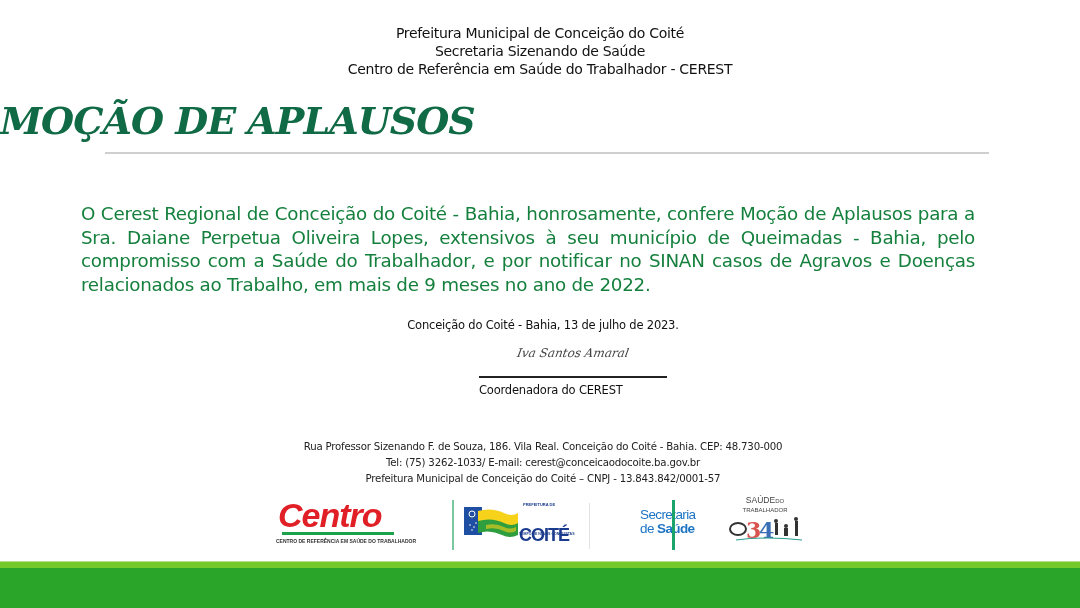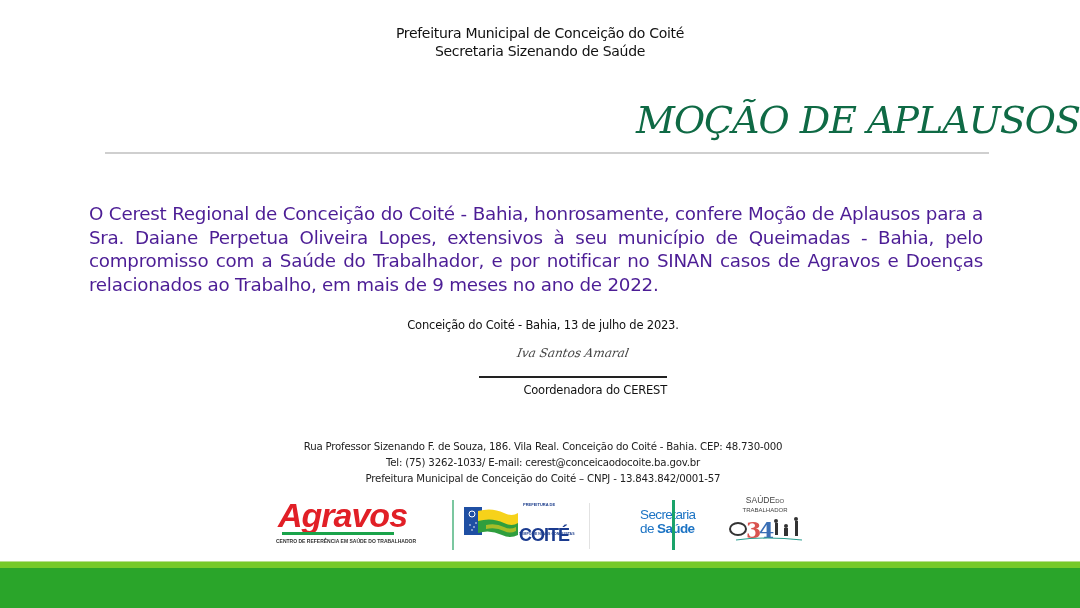--- a/index.html
+++ b/index.html
@@ -8,42 +8,42 @@
     background: #ffffff; font-family: "Liberation Sans", "DejaVu Sans", sans-serif; color: #111;
   }
   .abs { position: absolute; }
   .header {
     left: 0; width: 1080px; top: 24px; text-align: center;
     font-family: "DejaVu Sans", sans-serif; font-size: 14px; line-height: 18px; color: #111;
     letter-spacing: -0.3px;
   }
   .header div { white-space: nowrap; }
   .title {
-    left: 0; width: 1080px; top: 98px; text-align: right;
-    font-family: "DejaVu Serif", "Liberation Serif", serif; font-style: italic; font-weight: normal;
+    left: 0; width: 1080px; top: 98px; text-align: left;
+    font-family: "DejaVu Serif", "Liberation Serif", serif; font-style: italic; font-weight: bold;
     font-size: 38px; color: #0f6a45; letter-spacing: -1px;
   }
   .divider { left: 105px; width: 884px; top: 152px; height: 2px; background: #cfcfcf; }
   .body-text {
-    left: 89px; width: 894px; top: 202px;
+    left: 81px; width: 894px; top: 202px;
     font-family: "DejaVu Sans", sans-serif; font-size: 18.3px; line-height: 23.5px;
-    text-align: justify; color: #4c1d95; letter-spacing: -0.25px;
+    text-align: justify; color: #15803d; letter-spacing: -0.25px;
   }
   .date {
     left: 0; width: 1086px; top: 318px; text-align: center;
     font-family: "DejaVu Sans", sans-serif; font-size: 11.5px; color: #111; letter-spacing: -0.2px;
   }
   .signature {
     left: 479px; width: 188px; top: 346px; text-align: center;
     font-family: "DejaVu Serif", serif; font-style: italic; font-size: 12px; color: #444;
     transform: skewX(-10deg);
   }
   .sig-line { left: 479px; width: 188px; top: 376px; height: 1.5px; background: #222; }
   .sig-role {
-    left: 479px; width: 188px; top: 383px; text-align: right;
+    left: 479px; width: 188px; top: 383px; text-align: left;
     font-family: "DejaVu Sans", sans-serif; font-size: 11.5px; color: #111; letter-spacing: -0.2px;
   }
   .footer {
     left: 0; width: 1086px; top: 439px; text-align: center;
     font-family: "DejaVu Sans", sans-serif; font-size: 10.2px; line-height: 16px; color: #222;
     letter-spacing: -0.2px;
   }
   .footer div { white-space: nowrap; }
 
   
@@ -78,20 +78,21 @@
 
   .band-light { left: 0; top: 561px; width: 1080px; height: 7px; background: #76c92a; border-top: 1px solid #b8de8f; }
   .band-dark { left: 0; top: 568px; width: 1080px; height: 40px; background: #2aa52a; }
 </style>
 </head>
 <body>
 
 <div class="abs header">
   <div>Prefeitura Municipal de Conceição do Coité</div>
   <div>Secretaria Sizenando de Saúde</div>
+  <div>Centro de Referência em Saúde do Trabalhador - CEREST</div>
 </div>
 
 <div class="abs title">MOÇÃO DE APLAUSOS</div>
 
 <div class="abs divider"></div>
 
 <div class="abs body-text">O Cerest Regional de Conceição do Coité - Bahia, honrosamente, confere Moção de Aplausos para a Sra. Daiane Perpetua Oliveira Lopes, extensivos à seu município de Queimadas - Bahia, pelo compromisso com a Saúde do Trabalhador, e por notificar no SINAN casos de Agravos e Doenças relacionados ao Trabalho, em mais de 9 meses no ano de 2022.</div>
 
 <div class="abs date">Conceição do Coité - Bahia, 13 de julho de 2023.</div>
 
@@ -99,21 +100,21 @@
 <div class="abs sig-line"></div>
 <div class="abs sig-role">Coordenadora do CEREST</div>
 
 <div class="abs footer">
   <div>Rua Professor Sizenando F. de Souza, 186. Vila Real. Conceição do Coité - Bahia. CEP: 48.730-000</div>
   <div>Tel: (75) 3262-1033/ E-mail: cerest@conceicaodocoite.ba.gov.br</div>
   <div>Prefeitura Municipal de Conceição do Coité – CNPJ - 13.843.842/0001-57</div>
 </div>
 
 <div class="abs logo-cerest">
-  <span class="cerest-word">Agravos</span>
+  <span class="cerest-word">Centro</span>
   <span class="cerest-bar"></span>
   <span class="cerest-sub">CENTRO DE REFERÊNCIA EM SAÚDE DO TRABALHADOR</span>
 </div>
 
 <div class="abs vbar vbar-left"></div>
 
 <div class="abs coite-flag">
   <svg width="54" height="34" viewBox="0 0 54 34">
     <rect x="0" y="2" width="18" height="28" fill="#1f4fa3"></rect>
     <circle cx="8" cy="9" r="3" fill="none" stroke="#fff" stroke-width="1"></circle>

